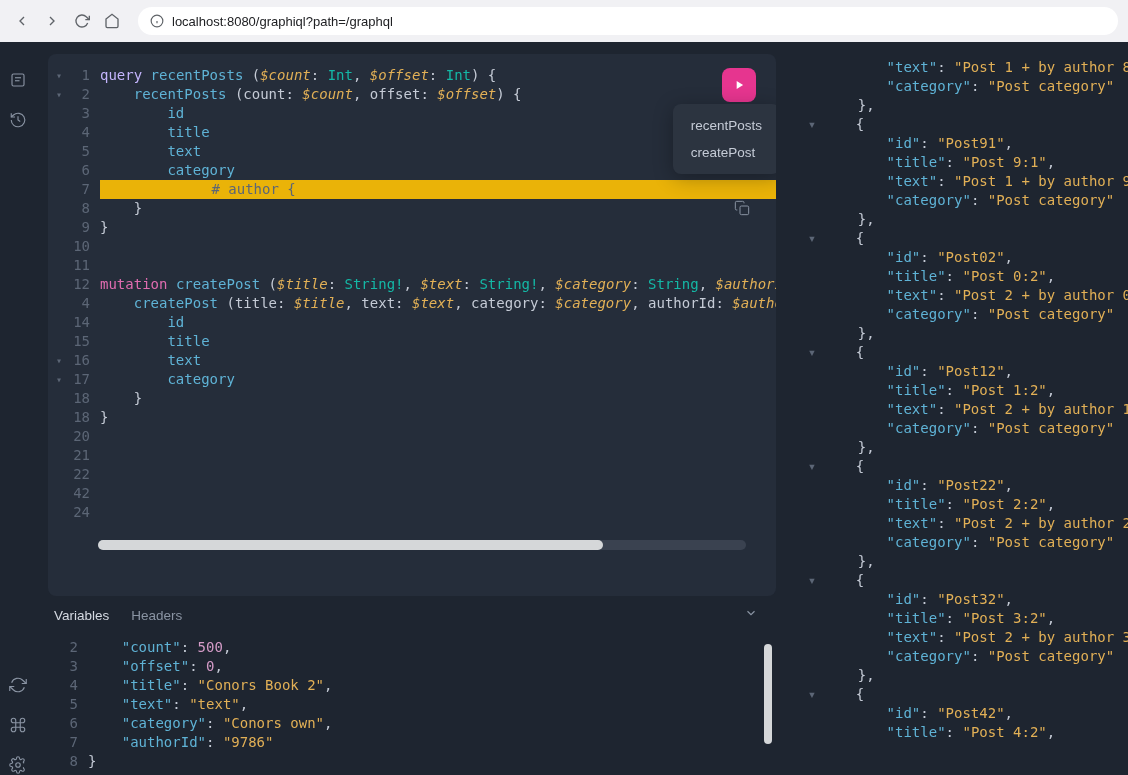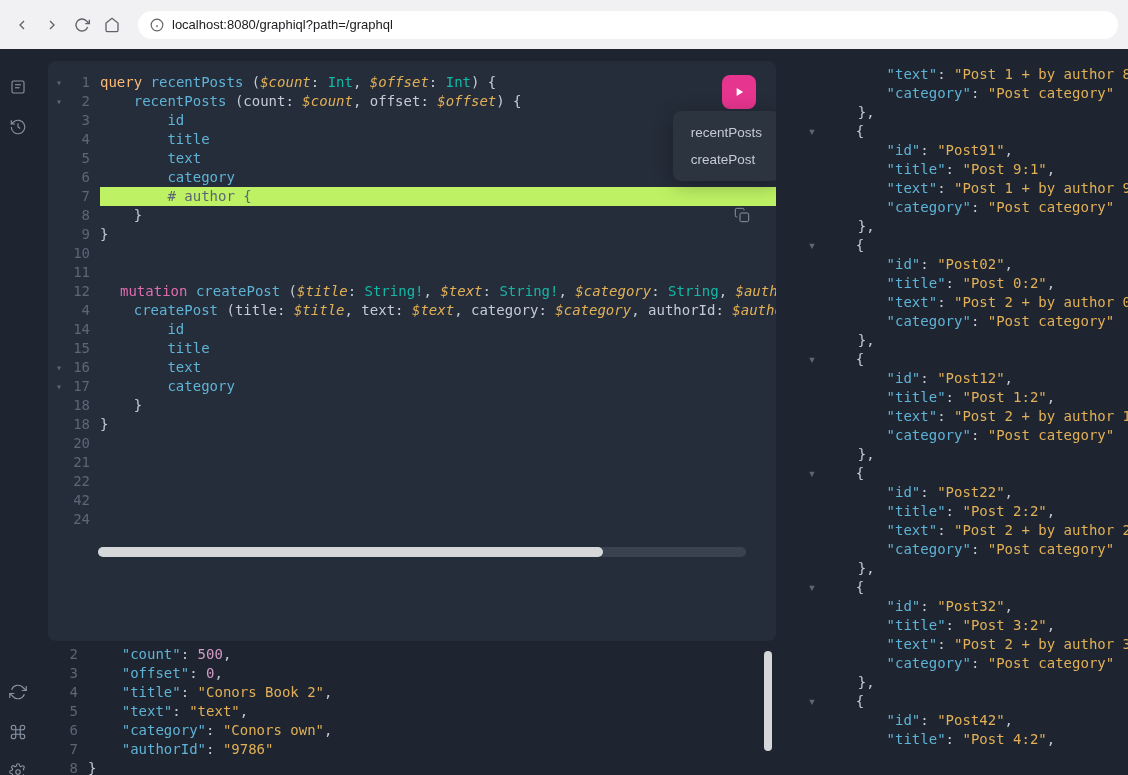--- a/index.html
+++ b/index.html
@@ -1,46 +1,46 @@
 <!DOCTYPE html>
 <html><head>
 <meta charset="utf-8">
 <style>
 * { margin:0; padding:0; box-sizing:border-box; }
 body { font-family:-apple-system,BlinkMacSystemFont,"Segoe UI",sans-serif; background:#1e2530; overflow:hidden; width:1128px; height:775px; }
-.browser-bar { height:49px; background:#f1f1f4; display:flex; align-items:center; padding:0 10px; gap:6px; }
+.browser-bar { height:42px; background:#f1f1f4; display:flex; align-items:center; padding:0 10px; gap:6px; }
 .nav-btn { width:24px; height:24px; display:flex; align-items:center; justify-content:center; color:#5f6368; border-radius:50%; cursor:pointer; }
 .nav-btn svg { width:16px; height:16px; }
 .url-bar { flex:1; background:#fff; border-radius:14px; height:28px; display:flex; align-items:center; padding:0 12px; margin-left:8px; gap:8px; font-size:13px; color:#202124; }
 .url-bar svg { width:14px; height:14px; color:#5f6368; }
 
 .app { display:flex; height:calc(775px - 34px); background:#1e2530; }
 .sidebar { width:46px; background:#1e2530; display:flex; flex-direction:column; align-items:center; padding-top:20px; gap:4px; }
 .sb-icon { width:36px; height:36px; display:flex; align-items:center; justify-content:center; color:#8a94a3; border-radius:6px; cursor:pointer; }
 .sb-icon svg { width:18px; height:18px; stroke:currentColor; fill:none; stroke-width:1.5; }
 .sb-spacer { flex:1; }
 
 .main { flex:1; display:flex; background:#1e2530; }
 .left-col { width:740px; display:flex; flex-direction:column; position:relative; }
 .editor-wrap { flex:1; background:#252d3a; border-radius:8px; margin:12px 0 0 12px; position:relative; overflow:hidden; }
 
 .editor { display:flex; font-family:"SF Mono",Menlo,Consolas,monospace; font-size:14px; line-height:19px; padding:12px 0; }
 .gutter { width:52px; text-align:right; color:#5c6676; padding-right:10px; user-select:none; }
 .gutter .ln { position:relative; }
 .fold { position:absolute; left:8px; top:0; color:#5c6676; font-size:10px; }
 .code { flex:1; color:#c5cbd6; white-space:pre; overflow-x:hidden; position:relative; }
-.k-query { color:#fdba74; }
-.k-mut { color:#e06cb0;margin-left:20px; }
+.k-query { color:#c4b5fd; }
+.k-mut { color:#e06cb0; }
 .k-name { color:#5fb3d6; }
 .k-var { color:#e2b056; font-style:italic; }
 .k-type { color:#14b8a6; }
 .k-field { color:#5fb3d6; }
 .k-punc { color:#c5cbd6; }
 .k-com { color:#5c6676; }
-.hl { background:#bef264; display:inline-block; width:100%; }
+.hl { background:#eab308; display:inline-block; width:100%;padding-left:44px; }
 
 .hscroll { height:10px; background:#3a4250; border-radius:5px; margin:6px 30px 14px 50px; position:relative; }
 .hscroll-thumb { position:absolute; left:0; width:78%; height:10px; background:#d5d7d9; border-radius:5px; }
 
 .run-btn { position:absolute; top:14px; right:20px; width:34px; height:34px; background:#e6358f; border-radius:8px; display:flex; align-items:center; justify-content:center; cursor:pointer; }
 .run-btn svg { width:14px; height:14px; fill:#fff; }
 .copy-btn { position:absolute; top:140px; right:20px; width:28px; height:28px; color:#8a94a3; display:flex; align-items:center; justify-content:center; cursor:pointer; }
 .copy-btn svg { width:16px; height:16px; stroke:currentColor; fill:none; stroke-width:1.5; }
 
 .op-menu { position:absolute; top:50px; right:-4px; background:#2c3440; border-radius:8px; padding:8px 0; box-shadow:0 4px 20px rgba(0,0,0,.3); z-index:10; min-width:100px; }
@@ -183,20 +183,27 @@
               <path d="M5 15H4a2 2 0 0 1-2-2V4a2 2 0 0 1 2-2h9a2 2 0 0 1 2 2v1"></path>
             </svg>
           </div>
         <div class="op-menu">
           <div class="op-item">recentPosts</div>
           <div class="op-item">createPost</div>
         </div>
       </div>
 
       <div class="bottom-panel">
+        <div class="tab-row">
+          <div class="tab active">Variables</div>
+          <div class="tab">Headers</div>
+          <div class="chev"><svg viewBox="0 0 24 24">
+                <polyline points="6 9 12 15 18 9"></polyline>
+              </svg></div>
+        </div>
         <div class="vars-editor">
           <div class="editor" style="padding:0">
             <div class="gutter" id="v-gutter">
                 <div class="ln">2</div>
                 <div class="ln">3</div>
                 <div class="ln">4</div>
                 <div class="ln">5</div>
                 <div class="ln">6</div>
                 <div class="ln">7</div>
                 <div class="ln">8</div>

